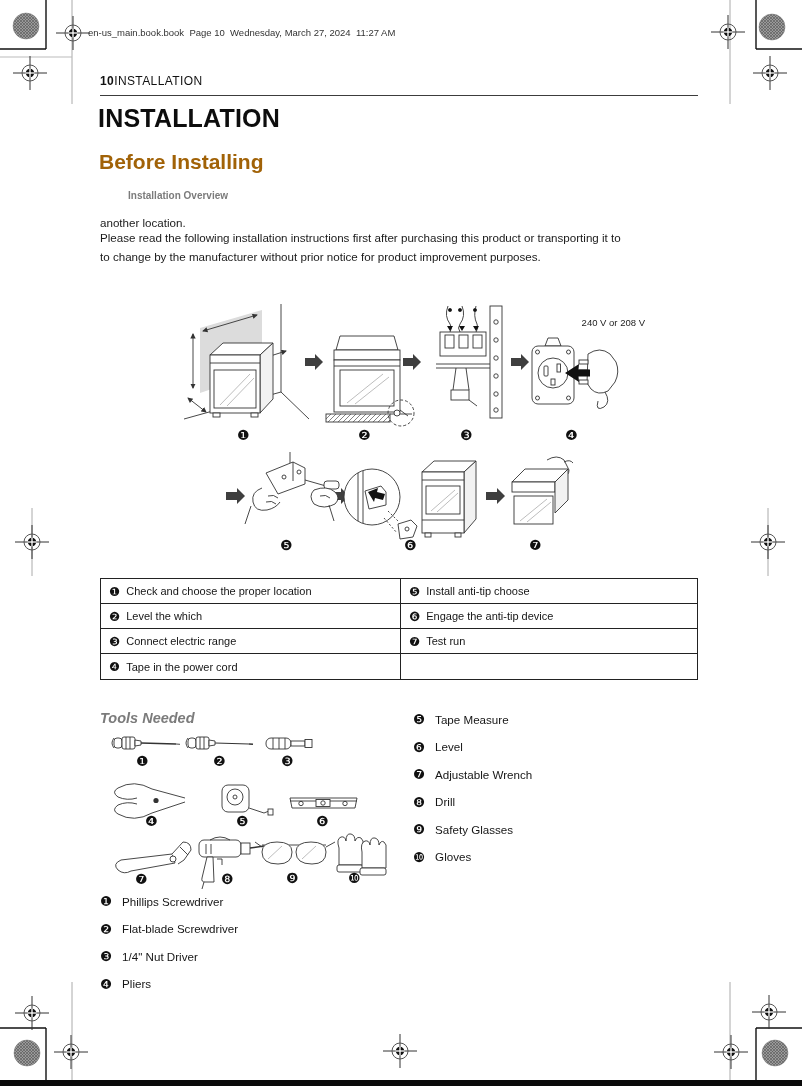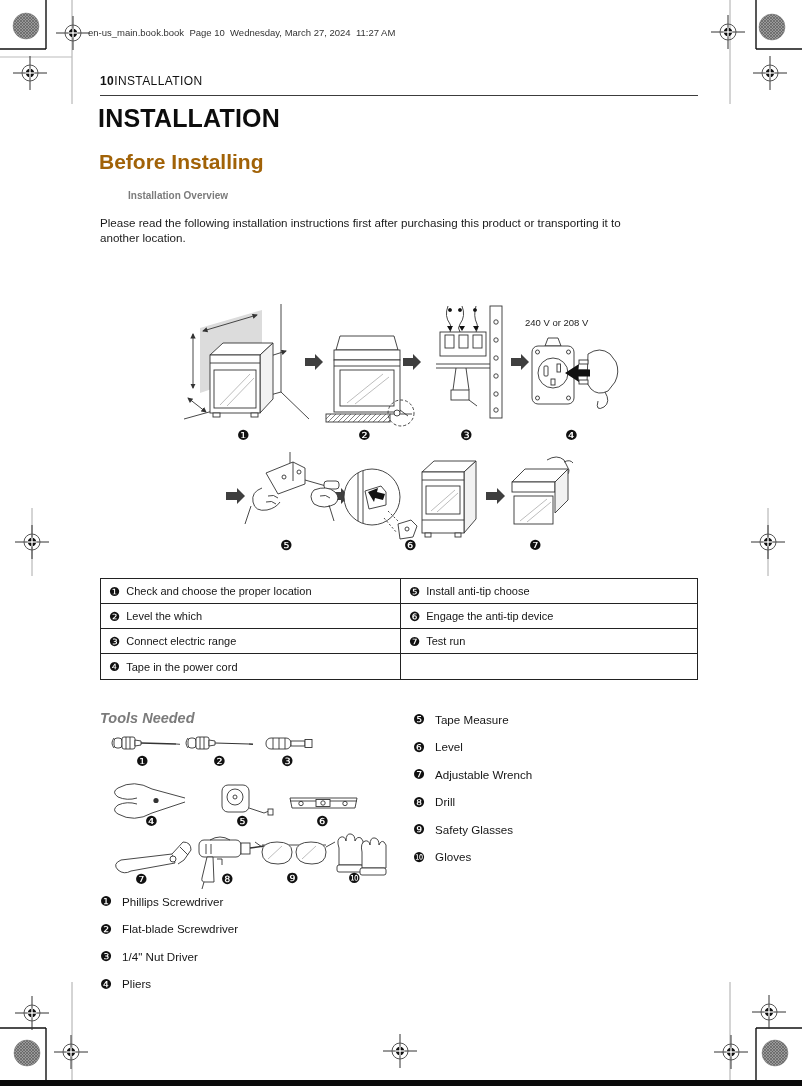--- a/index.html
+++ b/index.html
@@ -16,21 +16,21 @@
   
   .h1{left:98px;top:104px;font-size:25px;font-weight:bold;color:#0d0d0d;letter-spacing:.2px;}
   .h2{left:99px;top:150px;font-size:21px;font-weight:bold;color:#a16207;}
   .h3{left:100px;top:190px;font-size:10px;font-weight:bold;color:#7b7b7b;margin-left:28px;}
   .h3b{left:100px;top:710px;font-size:14.5px;font-weight:bold;color:#7b7b7b;font-style:italic;}
   
   .para{left:100px;width:600px;font-size:11.6px;line-height:15px;color:#1a1a1a;}
   .p1{top:215px;} .p2{top:249px;}
   .para span{display:block;}
   
-  .volt{left:525px;top:317px;width:120px;text-align:left;font-size:9.5px;color:#222;}
+  .volt{left:525px;top:317px;width:120px;text-align:right;font-size:9.5px;color:#222;}
   
   .badge{position:absolute;font-family:"DejaVu Sans",sans-serif;font-size:14px;line-height:14px;color:#111;}
   
   .steps-table{left:100px;top:578px;width:598px;height:102px;border:1px solid #222;box-sizing:border-box;
     display:grid;grid-template-columns:300px 296px;grid-template-rows:repeat(4,25px);}
   .tc{border-bottom:1px solid #222;display:flex;align-items:center;gap:6px;padding-left:8px;box-sizing:border-box;}
   .tc.colL{border-right:1px solid #222;}
   .tc.last{border-bottom:none;}
   .tc .num{font-family:"DejaVu Sans",sans-serif;font-size:12.5px;color:#111;}
   .tc .lbl{font-size:11px;color:#151515;}
@@ -103,24 +103,25 @@
 <div class="abs banner">en-us_main.book.book  Page 10  Wednesday, March 27, 2024  11:27 AM</div>
 <div class="abs runhead">
   <span class="pg">10</span><span>INSTALLATION</span>
 </div>
 <div class="abs rule"></div>
 
 <div class="abs h1">INSTALLATION</div>
 <div class="abs h2">Before Installing</div>
 <div class="abs h3">Installation Overview</div>
 <div class="abs para p1">
+  <span>another location.</span>
   <span>Please read the following installation instructions first after purchasing this product or transporting it to</span>
-  <span>another location.</span>
 </div>
 <div class="abs para p2">
+  <span>to change by the manufacturer without prior notice for product improvement purposes.</span>
 </div>
 
 <svg class="abs" style="left:100px;top:300px" width="600" height="265" viewBox="0 0 600 265">
   <defs>
     <pattern id="hatchL" width="5" height="5" patternUnits="userSpaceOnUse">
       <rect width="5" height="5" fill="#fff"></rect>
       <path d="M0,5 L5,0" stroke="#666" stroke-width="0.8"></path>
     </pattern>
     <marker id="mA" markerWidth="7" markerHeight="7" refX="5" refY="3" orient="auto">
       <path d="M0,0 L6,3 L0,6 z" fill="#333"></path>

